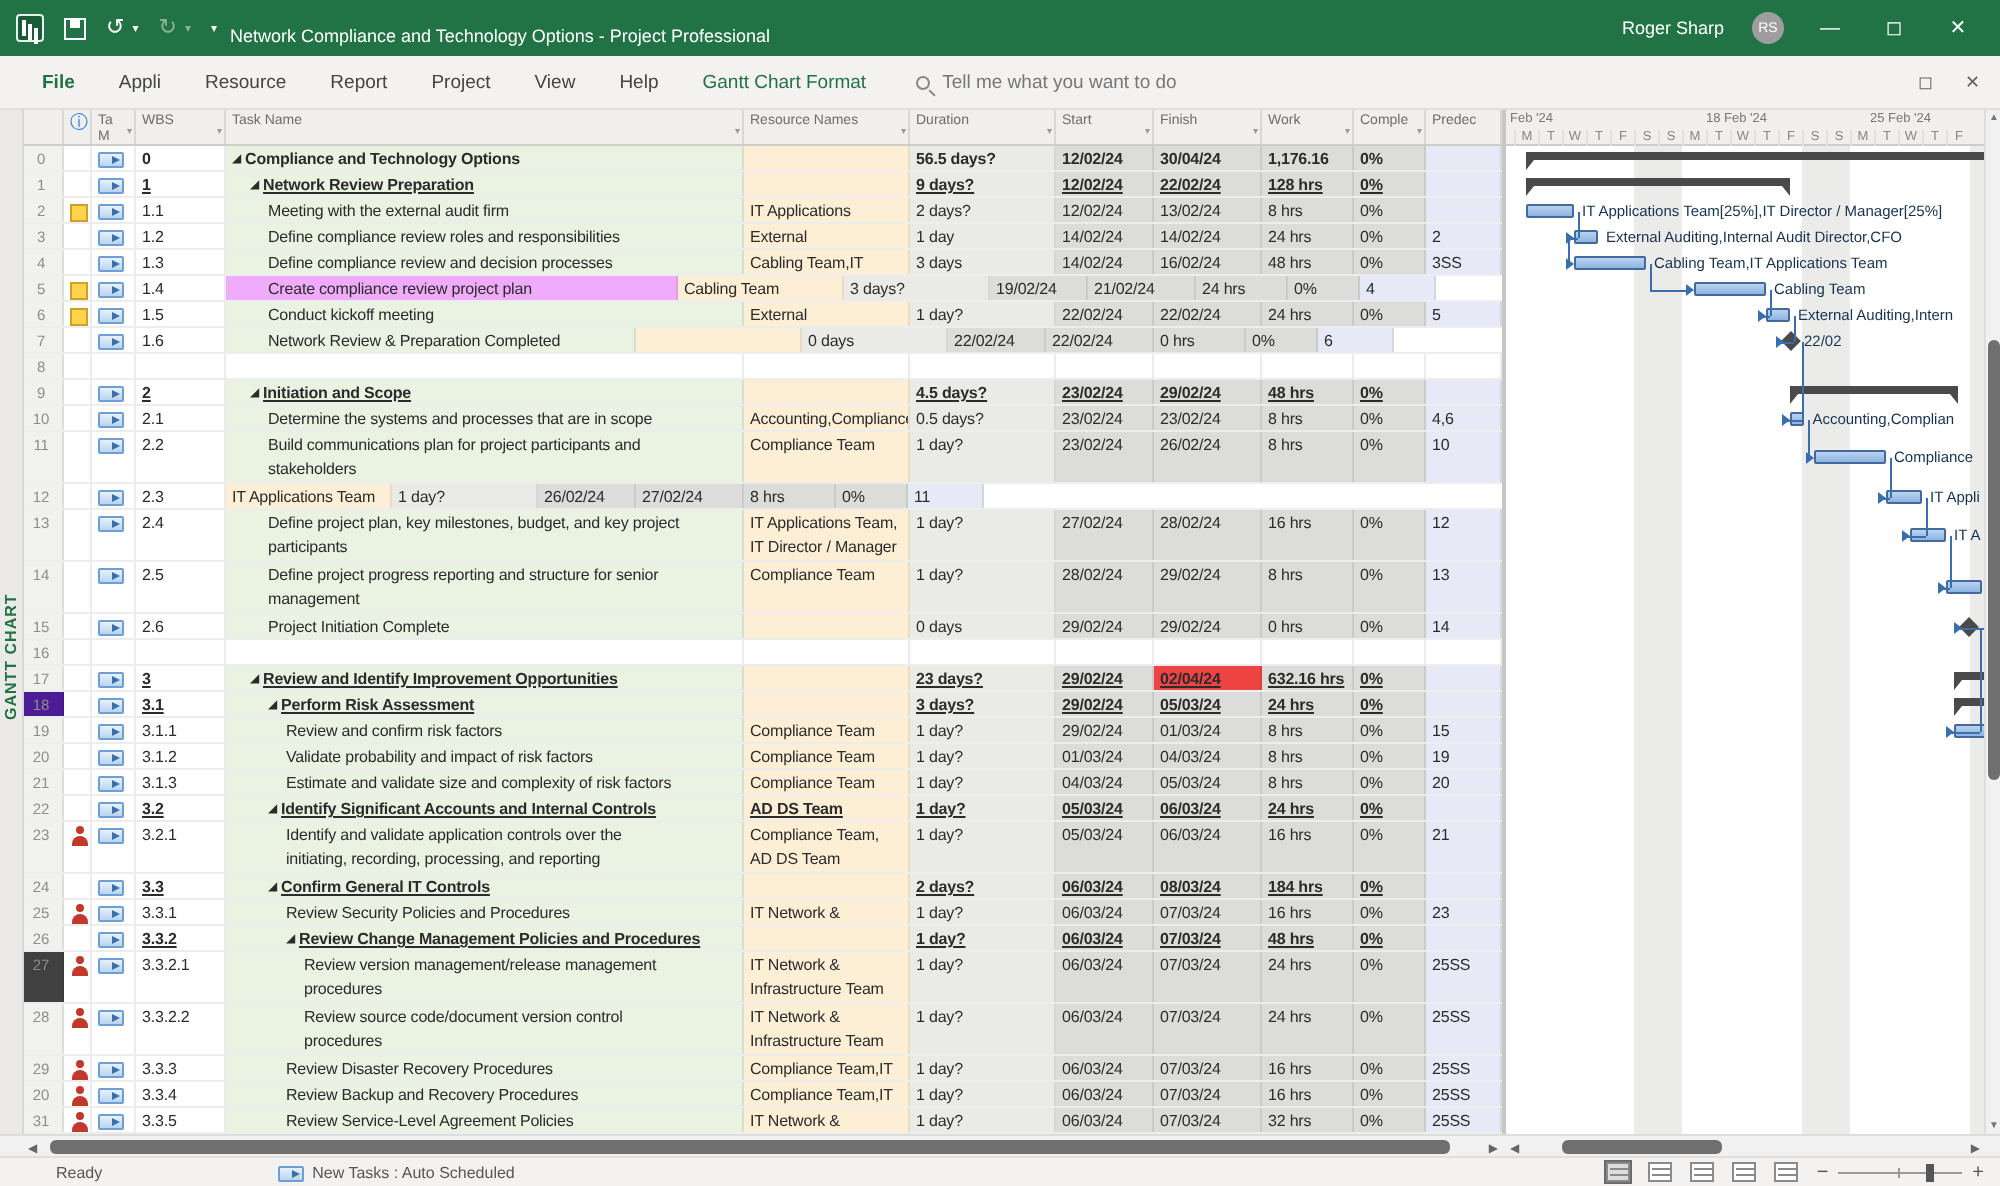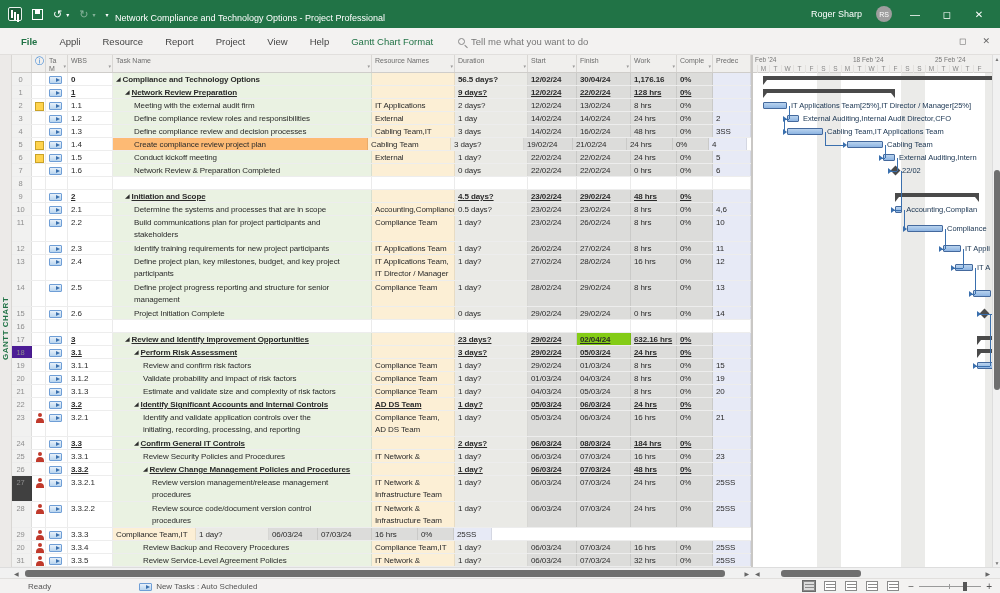--- a/index.html
+++ b/index.html
@@ -215,21 +215,21 @@
         <div class="cell" style="width: 54px; background: rgb(220, 220, 218);"><span>16/02/24</span></div>
         <div class="cell" style="width: 46px; background: rgb(220, 220, 218);"><span>48 hrs</span></div>
         <div class="cell" style="width: 36px; background: rgb(220, 220, 218);"><span>0%</span></div>
         <div class="cell" style="width: 38px; background: rgb(231, 234, 246);"><span>3SS</span></div>
       </div>
       <div class="srow" style="height: 13px;">
         <div class="cell num" style="width: 20px; background: rgb(241, 241, 240);">5</div>
         <div class="cell" style="width: 14px; background: rgb(255, 255, 255);"><div class="noteicon"></div></div>
         <div class="cell" style="width: 22px; background: rgb(255, 255, 255);"><div class="modeicon"></div></div>
         <div class="cell" style="width: 45px; background: rgb(255, 255, 255);"><span>1.4</span></div>
-        <div class="cell" style="width: 255px; background: #fdba74; padding-left: 21px;"><span>Create compliance review project plan</span></div>
+        <div class="cell" style="width: 226px; background: #f0abfc; padding-left: 21px;"><span>Create compliance review project plan</span></div>
         <div class="cell" style="width: 83px; background: rgb(252, 239, 213);"><span>Cabling Team</span></div>
         <div class="cell" style="width: 73px; background: rgb(234, 234, 230);"><span>3 days?</span></div>
         <div class="cell" style="width: 49px; background: rgb(220, 220, 218);"><span>19/02/24</span></div>
         <div class="cell" style="width: 54px; background: rgb(220, 220, 218);"><span>21/02/24</span></div>
         <div class="cell" style="width: 46px; background: rgb(220, 220, 218);"><span>24 hrs</span></div>
         <div class="cell" style="width: 36px; background: rgb(220, 220, 218);"><span>0%</span></div>
         <div class="cell" style="width: 38px; background: rgb(231, 234, 246);"><span>4</span></div>
       </div>
       <div class="srow" style="height: 13px;">
         <div class="cell num" style="width: 20px; background: rgb(241, 241, 240);">6</div>
@@ -243,21 +243,21 @@
         <div class="cell" style="width: 54px; background: rgb(220, 220, 218);"><span>22/02/24</span></div>
         <div class="cell" style="width: 46px; background: rgb(220, 220, 218);"><span>24 hrs</span></div>
         <div class="cell" style="width: 36px; background: rgb(220, 220, 218);"><span>0%</span></div>
         <div class="cell" style="width: 38px; background: rgb(231, 234, 246);"><span>5</span></div>
       </div>
       <div class="srow" style="height: 13px;">
         <div class="cell num" style="width: 20px; background: rgb(241, 241, 240);">7</div>
         <div class="cell" style="width: 14px; background: rgb(255, 255, 255);"></div>
         <div class="cell" style="width: 22px; background: rgb(255, 255, 255);"><div class="modeicon"></div></div>
         <div class="cell" style="width: 45px; background: rgb(255, 255, 255);"><span>1.6</span></div>
-        <div class="cell" style="width: 259px; background: rgb(234, 242, 226); padding-left: 21px;"><span>Network Review &amp; Preparation Completed</span></div>
+        <div class="cell" style="width: 205px; background: rgb(234, 242, 226); padding-left: 21px;"><span>Network Review &amp; Preparation Completed</span></div>
         <div class="cell" style="width: 83px; background: rgb(252, 239, 213);"></div>
         <div class="cell" style="width: 73px; background: rgb(234, 234, 230);"><span>0 days</span></div>
         <div class="cell" style="width: 49px; background: rgb(220, 220, 218);"><span>22/02/24</span></div>
         <div class="cell" style="width: 54px; background: rgb(220, 220, 218);"><span>22/02/24</span></div>
         <div class="cell" style="width: 46px; background: rgb(220, 220, 218);"><span>0 hrs</span></div>
         <div class="cell" style="width: 36px; background: rgb(220, 220, 218);"><span>0%</span></div>
         <div class="cell" style="width: 38px; background: rgb(231, 234, 246);"><span>6</span></div>
       </div>
       <div class="srow" style="height: 13px;">
         <div class="cell num" style="width: 20px; background: rgb(241, 241, 240);">8</div>
@@ -314,21 +314,20 @@
         <div class="cell" style="width: 54px; background: rgb(220, 220, 218);"><span>26/02/24</span></div>
         <div class="cell" style="width: 46px; background: rgb(220, 220, 218);"><span>8 hrs</span></div>
         <div class="cell" style="width: 36px; background: rgb(220, 220, 218);"><span>0%</span></div>
         <div class="cell" style="width: 38px; background: rgb(231, 234, 246);"><span>10</span></div>
       </div>
       <div class="srow" style="height: 13px;">
         <div class="cell num" style="width: 20px; background: rgb(241, 241, 240);">12</div>
         <div class="cell" style="width: 14px; background: rgb(255, 255, 255);"></div>
         <div class="cell" style="width: 22px; background: rgb(255, 255, 255);"><div class="modeicon"></div></div>
         <div class="cell" style="width: 45px; background: rgb(255, 255, 255);"><span>2.3</span></div>
-        <div class="cell" style="width: 259px; background: rgb(234, 242, 226); padding-left: 21px;"><span>Identify training requirements for new project participants</span></div>
         <div class="cell" style="width: 83px; background: rgb(252, 239, 213);"><span>IT Applications Team</span></div>
         <div class="cell" style="width: 73px; background: rgb(234, 234, 230);"><span>1 day?</span></div>
         <div class="cell" style="width: 49px; background: rgb(220, 220, 218);"><span>26/02/24</span></div>
         <div class="cell" style="width: 54px; background: rgb(220, 220, 218);"><span>27/02/24</span></div>
         <div class="cell" style="width: 46px; background: rgb(220, 220, 218);"><span>8 hrs</span></div>
         <div class="cell" style="width: 36px; background: rgb(220, 220, 218);"><span>0%</span></div>
         <div class="cell" style="width: 38px; background: rgb(231, 234, 246);"><span>11</span></div>
       </div>
       <div class="srow" style="height: 26px;">
         <div class="cell num" style="width: 20px; background: rgb(241, 241, 240);">13</div>
@@ -391,21 +390,21 @@
       </div>
       <div class="srow" style="height: 13px;">
         <div class="cell num" style="width: 20px; background: rgb(241, 241, 240);">17</div>
         <div class="cell" style="width: 14px; background: rgb(255, 255, 255);"></div>
         <div class="cell" style="width: 22px; background: rgb(255, 255, 255);"><div class="modeicon"></div></div>
         <div class="cell" style="width: 45px; background: rgb(255, 255, 255);"><span class="b u">3</span></div>
         <div class="cell" style="width: 259px; background: rgb(234, 242, 226); padding-left: 12px;"><span class="tri">◢</span><span class="b u">Review and Identify Improvement Opportunities</span></div>
         <div class="cell" style="width: 83px; background: rgb(252, 239, 213);"></div>
         <div class="cell" style="width: 73px; background: rgb(234, 234, 230);"><span class="b u">23 days?</span></div>
         <div class="cell" style="width: 49px; background: rgb(220, 220, 218);"><span class="b u">29/02/24</span></div>
-        <div class="cell" style="width: 54px; background: #84cc16;"><span class="b u">02/04/24</span></div>
+        <div class="cell" style="width: 54px; background: #ef4444;"><span class="b u">02/04/24</span></div>
         <div class="cell" style="width: 46px; background: rgb(220, 220, 218);"><span class="b u">632.16 hrs</span></div>
         <div class="cell" style="width: 36px; background: rgb(220, 220, 218);"><span class="b u">0%</span></div>
         <div class="cell" style="width: 38px; background: rgb(231, 234, 246);"></div>
       </div>
       <div class="srow" style="height: 13px;">
         <div class="cell num" style="width: 20px; background: #4c1d95;">18</div>
         <div class="cell" style="width: 14px; background: rgb(255, 255, 255);"></div>
         <div class="cell" style="width: 22px; background: rgb(255, 255, 255);"><div class="modeicon"></div></div>
         <div class="cell" style="width: 45px; background: rgb(255, 255, 255);"><span class="b u">3.1</span></div>
         <div class="cell" style="width: 259px; background: rgb(234, 242, 226); padding-left: 21px;"><span class="tri">◢</span><span class="b u">Perform Risk Assessment</span></div>
@@ -561,20 +560,21 @@
         <div class="cell" style="width: 54px; background: rgb(220, 220, 218);"><span>07/03/24</span></div>
         <div class="cell" style="width: 46px; background: rgb(220, 220, 218);"><span>24 hrs</span></div>
         <div class="cell" style="width: 36px; background: rgb(220, 220, 218);"><span>0%</span></div>
         <div class="cell" style="width: 38px; background: rgb(231, 234, 246);"><span>25SS</span></div>
       </div>
       <div class="srow" style="height: 13px;">
         <div class="cell num" style="width: 20px; background: rgb(241, 241, 240);">29</div>
         <div class="cell" style="width: 14px; background: rgb(255, 255, 255);"><div class="overicon"></div></div>
         <div class="cell" style="width: 22px; background: rgb(255, 255, 255);"><div class="modeicon"></div></div>
         <div class="cell" style="width: 45px; background: rgb(255, 255, 255);"><span>3.3.3</span></div>
+        <div class="cell" style="width: 259px; background: rgb(234, 242, 226); padding-left: 30px;"><span>Review Disaster Recovery Procedures</span></div>
         <div class="cell" style="width: 83px; background: rgb(252, 239, 213);"><span>Compliance Team,IT Netw</span></div>
         <div class="cell" style="width: 73px; background: rgb(234, 234, 230);"><span>1 day?</span></div>
         <div class="cell" style="width: 49px; background: rgb(220, 220, 218);"><span>06/03/24</span></div>
         <div class="cell" style="width: 54px; background: rgb(220, 220, 218);"><span>07/03/24</span></div>
         <div class="cell" style="width: 46px; background: rgb(220, 220, 218);"><span>16 hrs</span></div>
         <div class="cell" style="width: 36px; background: rgb(220, 220, 218);"><span>0%</span></div>
         <div class="cell" style="width: 38px; background: rgb(231, 234, 246);"><span>25SS</span></div>
       </div>
       <div class="srow" style="height: 13px;">
         <div class="cell num" style="width: 20px; background: rgb(241, 241, 240);">20</div>

